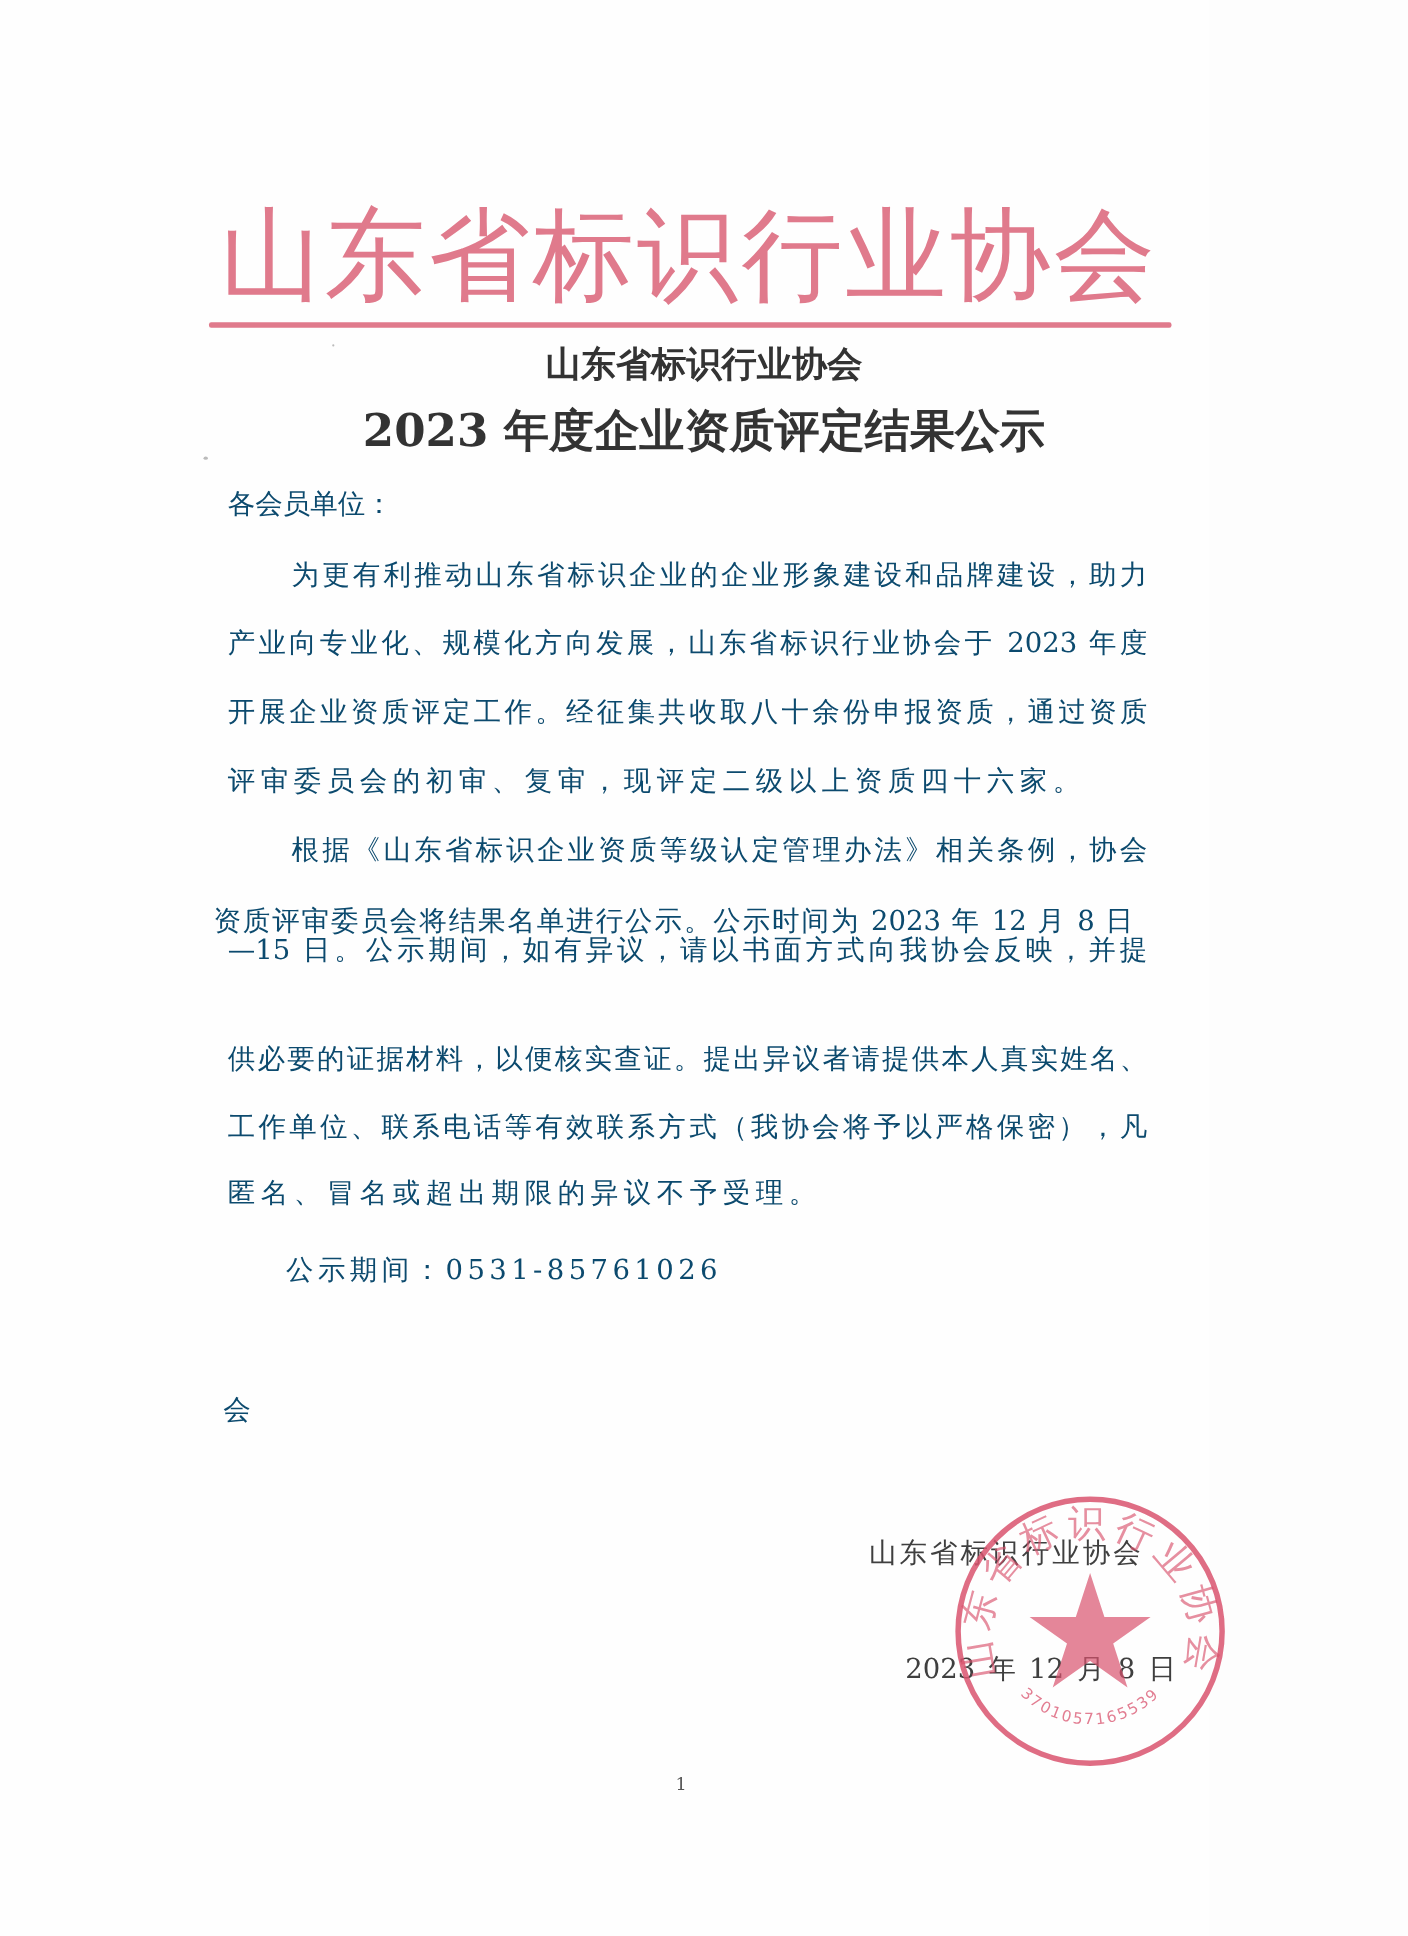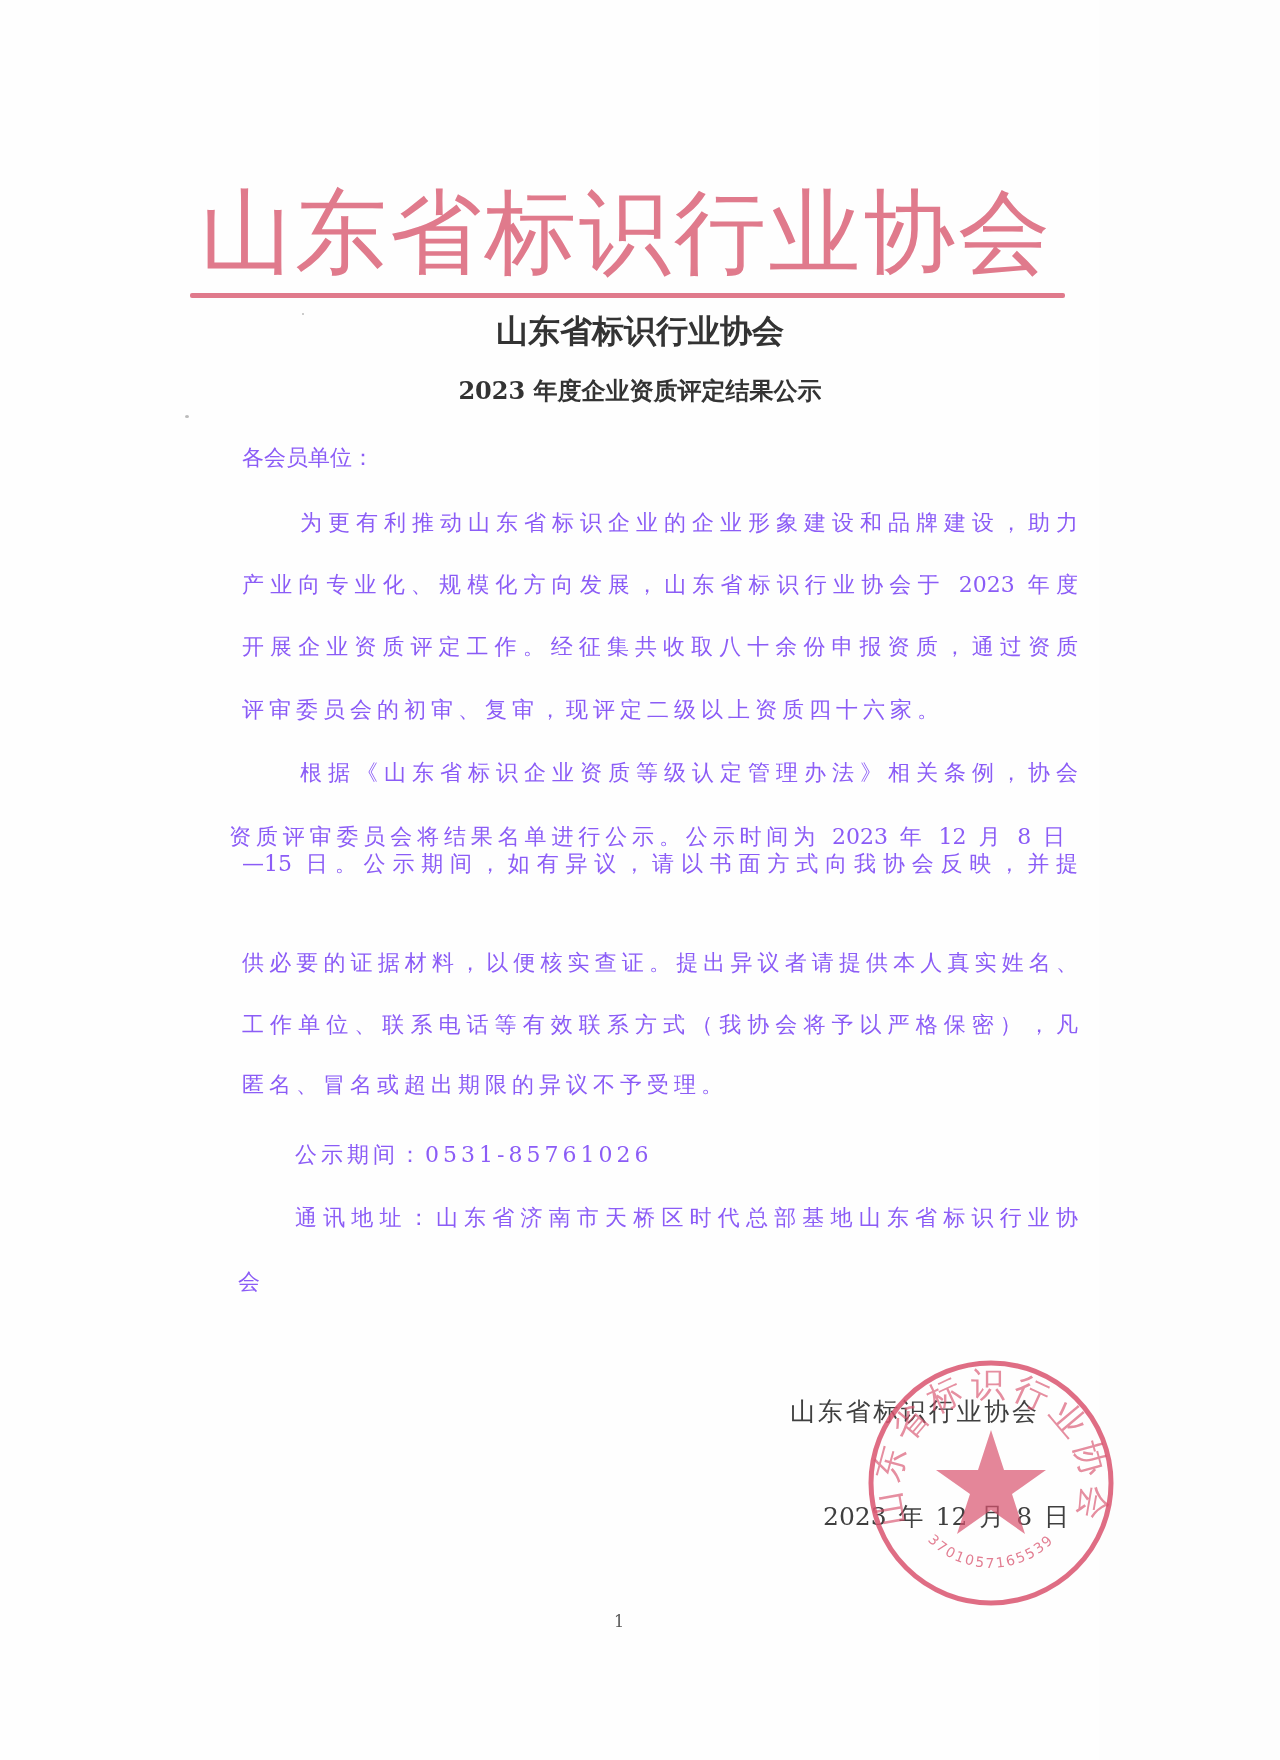--- a/index.html
+++ b/index.html
@@ -15,25 +15,24 @@
     color: #e07a8c; font-family: "DejaVu Sans", "Liberation Sans", sans-serif;
     font-size: 92px; line-height: 110px; text-align: justify; text-align-last: justify;
     white-space: nowrap; letter-spacing: 0;
   }
   .red-rule { position: absolute; left: 190px; top: 293px; width: 875px; height: 5px; background: #e07a8c; border-radius: 2px; }
   .title {
     position: absolute; left: 0; width: 1280px; text-align: center;
     font-weight: bold; color: #333; font-family: "DejaVu Serif", "Liberation Serif", serif;
   }
   .title-1 { top: 311px; font-size: 32px; line-height: 40px; }
-  .title-2 { top: 371px; font-size: 24px; line-height: 40px; }
+  .title-2 { top: 371px; font-size: 41px; line-height: 40px; }
   .line {
-    position: absolute; font-size: 22px; line-height: 36px; height: 36px; white-space: nowrap;
-    color: #8b5cf6;
-    margin-left: 35px;
+    position: absolute; font-size: 25px; line-height: 36px; height: 36px; white-space: nowrap;
+    color: #0c4a6e;
   }
   .just { text-align: justify; text-align-last: justify; }
   .salutation { left: 207px; top: 440px; }
   .signature { position: absolute; font-size: 25px; line-height: 36px; white-space: nowrap; color: #3f3f3f; z-index: 2; }
   .stamp {
     position: absolute; left: 866px; top: 1358px; width: 250px; height: 250px; z-index: 3;
     pointer-events: none;
   }
   .page-number { position: absolute; left: 614px; top: 1612px; font-size: 16px; color: #555; }
   .speck { position: absolute; background: #bbb; border-radius: 50%; }
@@ -63,21 +62,20 @@
     <div class="line just" style="left:194px; top:819px; width:836px;">资质评审委员会将结果名单进行公示。公示时间为 2023 年 12 月 8 日</div>
     <div class="line just" style="left:207px; top:846px; width:836px;">—15 日。公示期间，如有异议，请以书面方式向我协会反映，并提</div>
     <div class="line just" style="left:207px; top:945px; width:836px;">供必要的证据材料，以便核实查证。提出异议者请提供本人真实姓名、</div>
     <div class="line just" style="left:207px; top:1007px; width:836px;">工作单位、联系电话等有效联系方式（我协会将予以严格保密），凡</div>
     <div class="line" style="left:207px; top:1067px; letter-spacing:5px;">匿名、冒名或超出期限的异议不予受理。</div>
   </div>
 
   <div class="line" style="left:260px; top:1137px; letter-spacing:4px;">
     <span>公示期间：</span><span>0531-85761026</span>
   </div>
-  <div class="line just" style="left:260px; top:1200px; width:783px;">通讯地址：山东省济南市天桥区时代总部基地山东省标识行业协</div>
   <div class="line" style="left:203px; top:1264px;">会</div>
 
   <div class="signature just" style="left:790px; top:1394px; width:247px;">山东省标识行业协会</div>
   <div class="signature" style="left:823px; top:1459px; word-spacing:4px;margin-top:40px;">2023 年 12 月 8 日</div>
 
   <svg class="stamp" viewBox="0 0 250 250">
     <defs>
       <path id="sealArc" d="M 38 160 A 92 92 0 1 1 212 160"></path>
       <path id="codeArc" d="M 55 175 A 88 88 0 0 0 195 175"></path>
     </defs>

